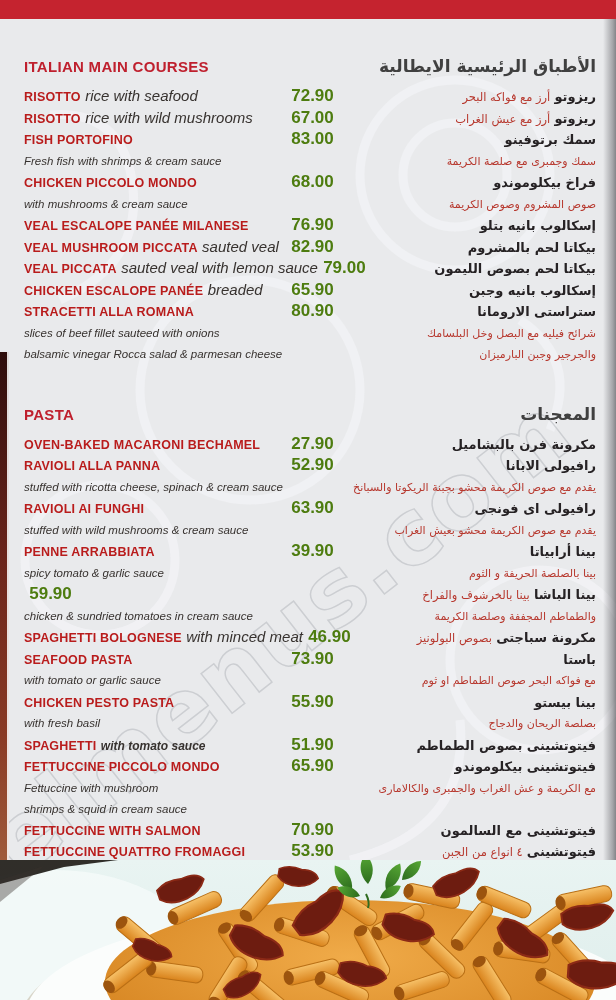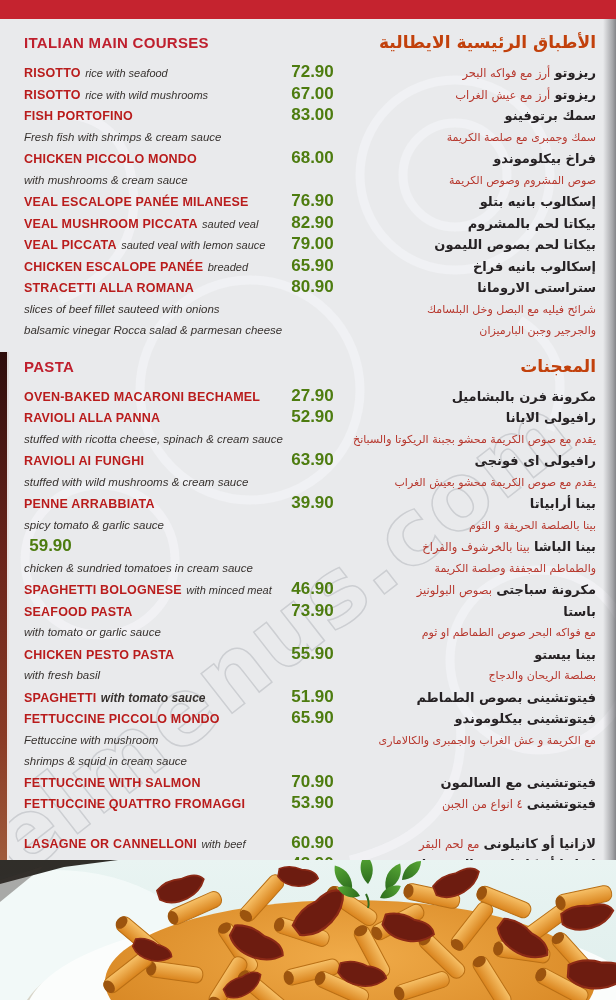--- a/index.html
+++ b/index.html
@@ -4,25 +4,25 @@
 <style>
   html,body{margin:0;padding:0;}
   .page{position:relative;width:616px;height:1000px;background:#e9eaec;overflow:hidden;
         font-family:"Liberation Sans",sans-serif;}
   .stripe{position:absolute;top:0;left:0;right:0;height:19px;background:#c5232f;}
   .bg-pattern,.watermark-layer{position:absolute;left:0;top:0;pointer-events:none;}
   .content{position:absolute;left:24px;top:32px;width:572px;}
   .section-heading{display:flex;justify-content:space-between;align-items:baseline;margin:14px 0 10px 0;}
   .section-heading:first-child{margin-top:0;}
   .heading-en{font-size:15px;font-weight:bold;color:#bf202e;letter-spacing:.3px;}
-  .heading-ar{font-size:17px;font-weight:bold;color:#c2410c;font-family:"DejaVu Sans",sans-serif;}
+  .heading-ar{font-size:17px;font-weight:bold;color:#404040;font-family:"DejaVu Sans",sans-serif;margin-top:24px;}
   .row{display:flex;align-items:baseline;line-height:20.5px;}
   .row .en{flex:0 0 262px;white-space:nowrap;overflow:visible;}
   .name{font-weight:bold;font-size:12.5px;color:#b91c1c;letter-spacing:.2px;}
-  .inline-desc{font-style:italic;font-size:11px;color:#37322f;}
+  .inline-desc{font-style:italic;font-size:15px;color:#37322f;}
   .inline-desc.bold{font-weight:bold;font-size:12px;}
   .price{flex:0 0 53px;font-weight:bold;font-size:17px;color:#4d7c0f;text-align:center;}
   .ar{flex:1;text-align:right;direction:rtl;font-family:"DejaVu Sans",sans-serif;
       font-size:13px;color:#262224;white-space:nowrap;}
   .ar-name{font-weight:bold;}
   .ar-inline-desc{color:#b7382e;font-size:11.5px;font-weight:normal;}
   .desc-row .en-desc{flex:0 0 315px;font-style:italic;font-size:11.5px;color:#37322f;white-space:nowrap;}
   .desc-row .ar-desc{flex:1;text-align:right;direction:rtl;font-family:"DejaVu Sans",sans-serif;
       font-size:11px;color:#b7382e;white-space:nowrap;}
   .gap{height:18px;}
@@ -101,21 +101,21 @@
         <div class="ar"><span class="ar-name">بيكاتا لحم بالمشروم</span></div>
       </div>
       <div class="row">
         <div class="en"><span class="name">VEAL PICCATA</span> <span class="inline-desc">sauted veal with lemon sauce</span></div>
         <div class="price">79.00</div>
         <div class="ar"><span class="ar-name">بيكاتا لحم بصوص الليمون</span></div>
       </div>
       <div class="row">
         <div class="en"><span class="name">CHICKEN ESCALOPE PANÉE</span> <span class="inline-desc">breaded</span></div>
         <div class="price">65.90</div>
-        <div class="ar"><span class="ar-name">إسكالوب بانيه فراخ</span></div>
+        <div class="ar"><span class="ar-name">إسكالوب بانيه وجبن</span></div>
       </div>
       <div class="row">
         <div class="en"><span class="name">STRACETTI ALLA ROMANA</span></div>
         <div class="price">80.90</div>
         <div class="ar"><span class="ar-name">ستراستى الارومانا</span></div>
       </div>
       <div class="row desc-row">
         <div class="en-desc">slices of beef fillet sauteed with onions</div>
         <div class="ar-desc">شرائح فيليه مع البصل وخل البلسامك</div>
       </div>

